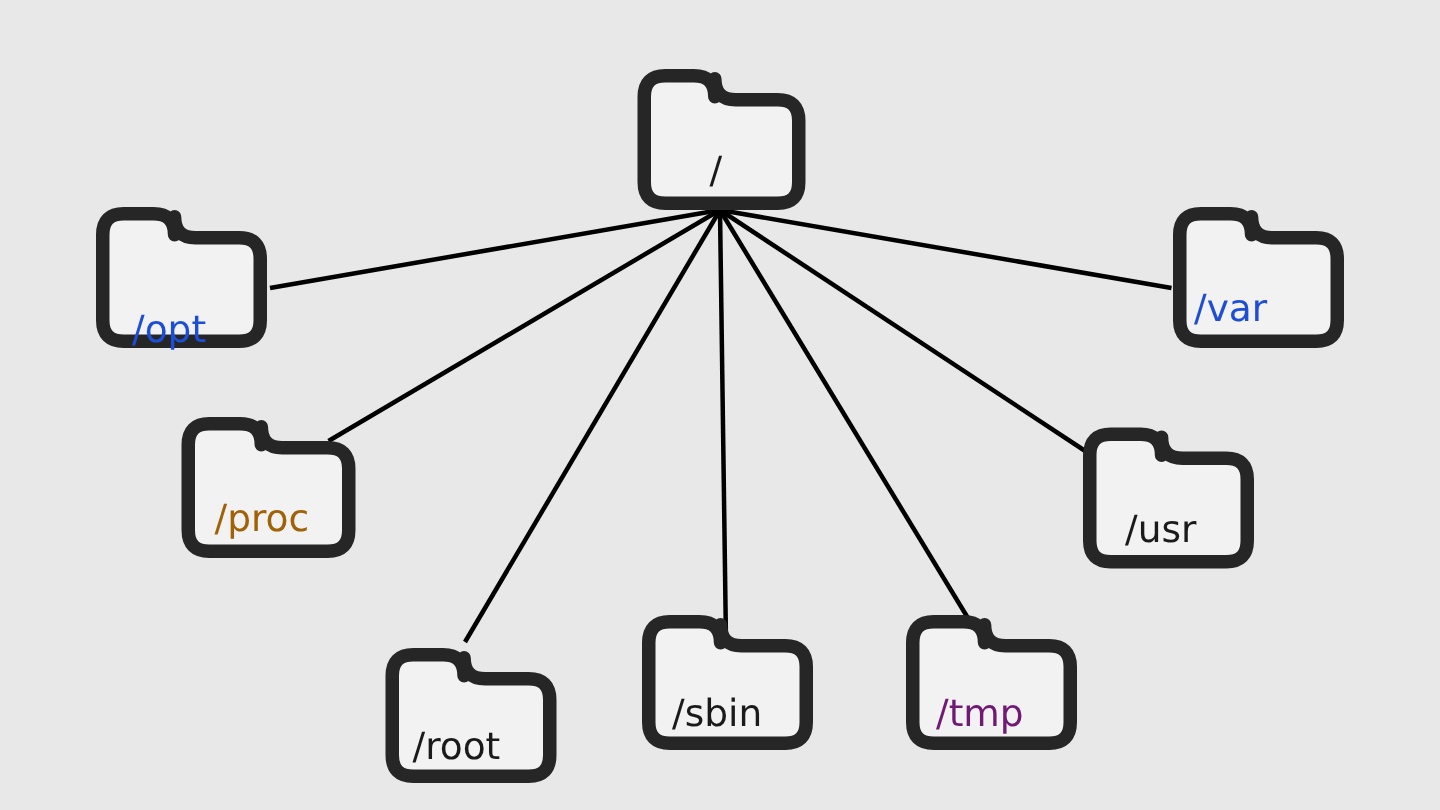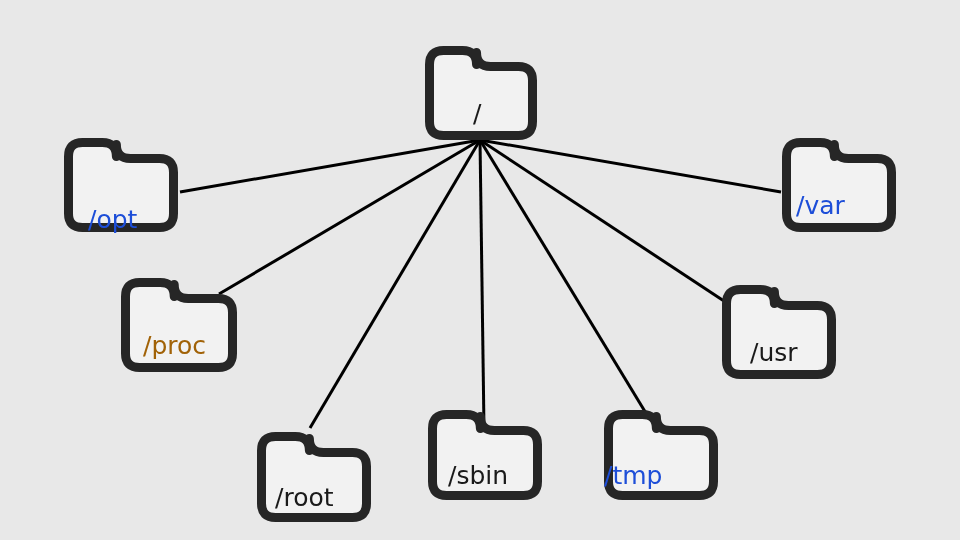--- a/index.html
+++ b/index.html
@@ -101,17 +101,17 @@
       <div class="node" style="left: 428px; top: 410px; width: 114px; height: 90px;">
         <svg class="node-svg" width="114" height="90" viewBox="0 0 114 90">
           <path d="M 18.5 4.5 L 38.379999999999995 4.5 Q 52.379999999999995 4.5 52.379999999999995 18.5 L 52.379999999999995 6.5 Q 52.379999999999995 20.5 66.38 20.5 L 95.5 20.5 Q 109.5 20.5 109.5 34.5 L 109.5 71.5 Q 109.5 85.5 95.5 85.5 L 18.5 85.5 Q 4.5 85.5 4.5 71.5 L 4.5 18.5 Q 4.5 4.5 18.5 4.5 Z" fill="#f2f2f2" stroke="#262626" stroke-width="9" stroke-linejoin="round"></path>
         </svg>
         <div class="node-label" style="left: 20px; top: 53px; color: rgb(26, 26, 26);">/sbin</div>
       </div>
       <div class="node" style="left: 604px; top: 410px; width: 114px; height: 90px;">
         <svg class="node-svg" width="114" height="90" viewBox="0 0 114 90">
           <path d="M 18.5 4.5 L 38.379999999999995 4.5 Q 52.379999999999995 4.5 52.379999999999995 18.5 L 52.379999999999995 6.5 Q 52.379999999999995 20.5 66.38 20.5 L 95.5 20.5 Q 109.5 20.5 109.5 34.5 L 109.5 71.5 Q 109.5 85.5 95.5 85.5 L 18.5 85.5 Q 4.5 85.5 4.5 71.5 L 4.5 18.5 Q 4.5 4.5 18.5 4.5 Z" fill="#f2f2f2" stroke="#262626" stroke-width="9" stroke-linejoin="round"></path>
         </svg>
-        <div class="node-label" style="left: 0; top: 53px; color: #1d4ed8;">/tmp</div>
+        <div class="node-label" style="left: 20px; top: 53px; color: #701a75;">/tmp</div>
       </div>
     </div>
 
 </div>
 
 </body></html>

